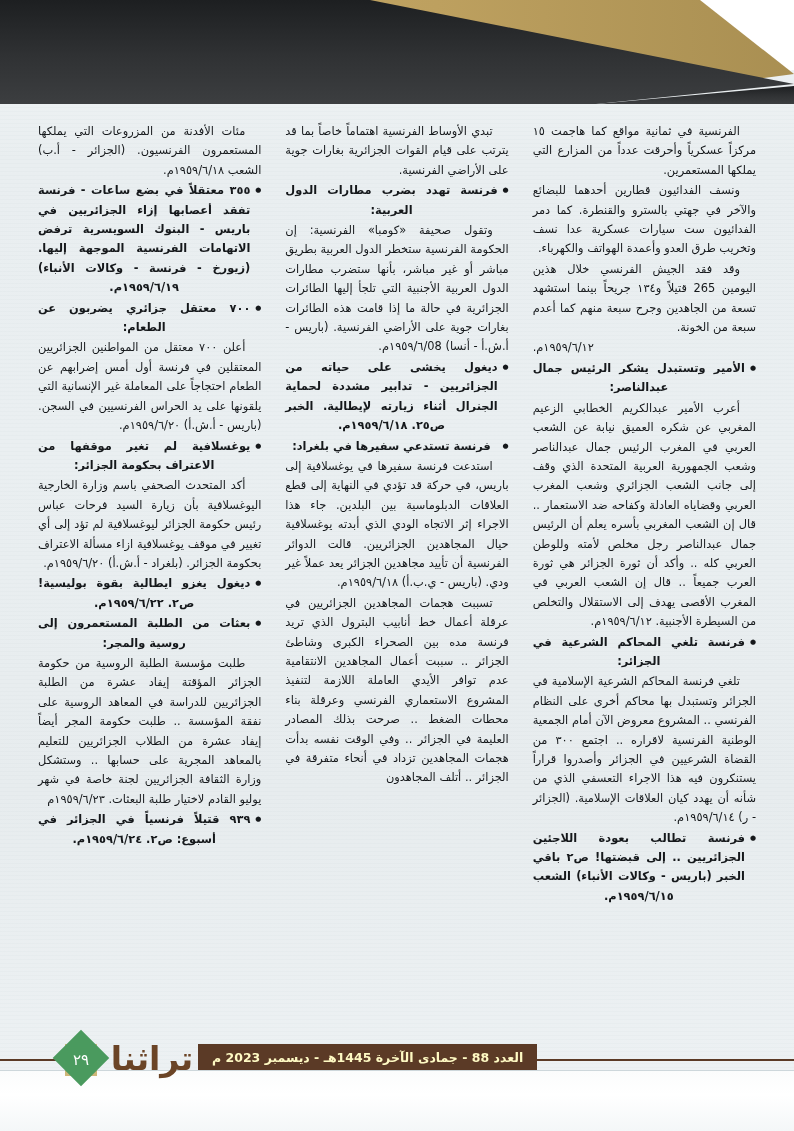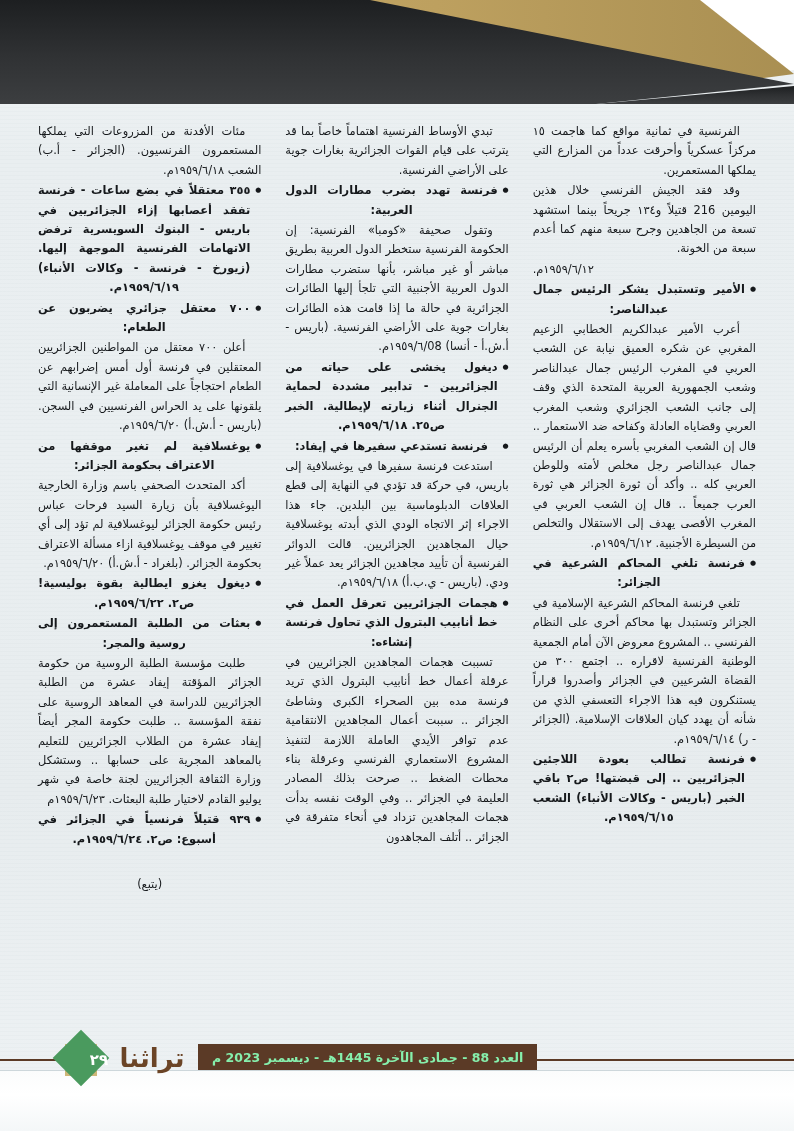--- a/index.html
+++ b/index.html
@@ -150,39 +150,39 @@
     flex-direction: row-reverse;
     align-items: center;
     direction: ltr;
   }
   .issue-banner {
     position: absolute;
     left: 198px;
     top: 9px;
     height: 26px;
     background: #5b3a26;
-    color: #86efac;
+    color: #fef9c3;
     display: flex;
     align-items: center;
     justify-content: center;
     padding: 0 14px;
     font-size: 12.5px;
     font-weight: bold;
     direction: rtl;
     letter-spacing: .2px;
     white-space: nowrap;
   }
   .masthead {
     position: absolute;
     left: 104px;
     top: -2px;
     width: 96px;
     height: 50px;
     color: #6b4426;
-    font-size: 26px;
+    font-size: 33px;
     font-weight: bold;
     direction: rtl;
     display: flex;
     align-items: center;
     justify-content: center;
     letter-spacing: -1px;
   }
   .page-badge {
     position: absolute;
     left: 58px;
@@ -198,28 +198,28 @@
   }
   .page-badge-diamond {
     position: absolute;
     left: 3px; top: 1px;
     width: 40px; height: 40px;
     background: #4a9a5e;
     transform: rotate(45deg);
   }
   .page-badge-num {
     position: absolute;
-    left: 18px; top: 0;
+    left: 0; top: 0;
     width: 46px; height: 46px;
     display: flex;
     align-items: center;
     justify-content: center;
     color: #ffffff;
     font-size: 15px;
-    font-weight: bold;
+    font-weight: normal;
     direction: rtl;
   }
   .footer-left-rule {
     position: absolute;
     left: 0;
     top: 24px;
     width: 56px;
     height: 1.6px;
     background: #5b3a26;
   }
@@ -269,52 +269,51 @@
       <polygon points="596,104 794,86 794,104" fill="url(#gDark)"></polygon>
 
       <rect x="0" y="100" width="794" height="4" fill="#e9eef0" opacity="0"></rect>
     </svg>
   </div>
 
   <div class="content">
 
     <div class="column">
       <p class="para body">الفرنسية في ثمانية مواقع كما هاجمت ١٥ مركزاً عسكرياً وأحرقت عدداً من المزارع التي يملكها المستعمرين.</p>
-      <p class="para body">وقد فقد الجيش الفرنسي خلال هذين اليومين 216 قتيلاً و١٣٤ جريحاً بينما استشهد تسعة من الجاهدين وجرح سبعة منهم كما أعدم سبعة من الخونة.</p>
+      <p class="para body">ونسف الفدائيون قطارين أحدهما للبضائع والآخر في جهتي بالسترو والقنطرة. كما دمر الفدائيون ست سيارات عسكرية عدا نسف وتخريب طرق العدو وأعمدة الهواتف والكهرباء.</p>
+      <p class="para body">وقد فقد الجيش الفرنسي خلال هذين اليومين 265 قتيلاً و١٣٤ جريحاً بينما استشهد تسعة من الجاهدين وجرح سبعة منهم كما أعدم سبعة من الخونة.</p>
       <p class="para source">١٩٥٩/٦/١٢م.</p>
       <p class="para head">الأمير وتستبدل يشكر الرئيس جمال عبدالناصر:</p>
       <p class="para body">أعرب الأمير عبدالكريم الخطابي الزعيم المغربي عن شكره العميق نيابة عن الشعب العربي في المغرب الرئيس جمال عبدالناصر وشعب الجمهورية العربية المتحدة الذي وقف إلى جانب الشعب الجزائري وشعب المغرب العربي وقضاياه العادلة وكفاحه ضد الاستعمار .. قال إن الشعب المغربي بأسره يعلم أن الرئيس جمال عبدالناصر رجل مخلص لأمته وللوطن العربي كله .. وأكد أن ثورة الجزائر هي ثورة العرب جميعاً .. قال إن الشعب العربي في المغرب الأقصى يهدف إلى الاستقلال والتخلص من السيطرة الأجنبية. ١٩٥٩/٦/١٢م.</p>
       <p class="para head">فرنسة تلغي المحاكم الشرعية في الجزائر:</p>
       <p class="para body">تلغي فرنسة المحاكم الشرعية الإسلامية في الجزائر وتستبدل بها محاكم أخرى على النظام الفرنسي .. المشروع معروض الآن أمام الجمعية الوطنية الفرنسية لاقراره .. اجتمع ٣٠٠ من القضاة الشرعيين في الجزائر وأصدروا قراراً يستنكرون فيه هذا الاجراء التعسفي الذي من شأنه أن يهدد كيان العلاقات الإسلامية. (الجزائر - ر) ١٩٥٩/٦/١٤م.</p>
       <p class="para head">فرنسة تطالب بعودة اللاجئين الجزائريين .. إلى قبضتها! ص٢ باقي الخبر (باريس - وكالات الأنباء) الشعب ١٩٥٩/٦/١٥م.</p>
     </div>
 
     <div class="column">
       <p class="para body">تبدي الأوساط الفرنسية اهتماماً خاصاً بما قد يترتب على قيام القوات الجزائرية بغارات جوية على الأراضي الفرنسية.</p>
       <p class="para head">فرنسة تهدد بضرب مطارات الدول العربية:</p>
       <p class="para body">وتقول صحيفة «كومبا» الفرنسية: إن الحكومة الفرنسية ستخطر الدول العربية بطريق مباشر أو غير مباشر، بأنها ستضرب مطارات الدول العربية الأجنبية التي تلجأ إليها الطائرات الجزائرية في حالة ما إذا قامت هذه الطائرات بغارات جوية على الأراضي الفرنسية. (باريس - أ.ش.أ - أنسا) ١٩٥٩/٦/08م.</p>
       <p class="para head">ديغول يخشى على حياته من الجزائريين - تدابير مشددة لحماية الجنرال أثناء زيارته لإيطالية. الخبر ص٢٥. ١٩٥٩/٦/١٨م.</p>
-      <p class="para head">فرنسة تستدعي سفيرها في إيفاد:</p>
+      <p class="para head">فرنسة تستدعي سفيرها في بلغراد:</p>
       <p class="para body">استدعت فرنسة سفيرها في يوغسلافية إلى باريس، في حركة قد تؤدي في النهاية إلى قطع العلاقات الدبلوماسية بين البلدين. جاء هذا الاجراء إثر الاتجاه الودي الذي أبدته يوغسلافية حيال المجاهدين الجزائريين. قالت الدوائر الفرنسية أن تأييد مجاهدين الجزائر يعد عملاً غير ودي. (باريس - ي.ب.أ) ١٩٥٩/٦/١٨م.</p>
-      <p class="para head">هجمات الجزائريين تعرقل العمل في خط أنابيب البترول الذي تحاول فرنسة إنشاءه:</p>
       <p class="para body">تسببت هجمات المجاهدين الجزائريين في عرقلة أعمال خط أنابيب البترول الذي تريد فرنسة مده بين الصحراء الكبرى وشاطئ الجزائر .. سببت أعمال المجاهدين الانتقامية عدم توافر الأيدي العاملة اللازمة لتنفيذ المشروع الاستعماري الفرنسي وعرقلة بناء محطات الضغط .. صرحت بذلك المصادر العليمة في الجزائر .. وفي الوقت نفسه بدأت هجمات المجاهدين تزداد في أنحاء متفرقة في الجزائر .. أتلف المجاهدون</p>
     </div>
 
     <div class="column">
       <p class="para body">مئات الأفدنة من المزروعات التي يملكها المستعمرون الفرنسيون. (الجزائر - أ.ب) الشعب ١٩٥٩/٦/١٨م.</p>
       <p class="para head">٣٥٥ معتقلاً في بضع ساعات - فرنسة تفقد أعصابها إزاء الجزائريين في باريس - البنوك السويسرية ترفض الاتهامات الفرنسية الموجهة إليها. (زيورخ - فرنسة - وكالات الأنباء) ١٩٥٩/٦/١٩م.</p>
       <p class="para head">٧٠٠ معتقل جزائري يضربون عن الطعام:</p>
       <p class="para body">أعلن ٧٠٠ معتقل من المواطنين الجزائريين المعتقلين في فرنسة أول أمس إضرابهم عن الطعام احتجاجاً على المعاملة غير الإنسانية التي يلقونها على يد الحراس الفرنسيين في السجن. (باريس - أ.ش.أ) ١٩٥٩/٦/٢٠م.</p>
       <p class="para head">يوغسلافية لم تغير موقفها من الاعتراف بحكومة الجزائر:</p>
       <p class="para body">أكد المتحدث الصحفي باسم وزارة الخارجية اليوغسلافية بأن زيارة السيد فرحات عباس رئيس حكومة الجزائر ليوغسلافية لم تؤد إلى أي تغيير في موقف يوغسلافية ازاء مسألة الاعتراف بحكومة الجزائر. (بلغراد - أ.ش.أ) ١٩٥٩/٦/٢٠م.</p>
       <p class="para head">ديغول يغزو ايطالية بقوة بوليسية! ص٢. ١٩٥٩/٦/٢٢م.</p>
       <p class="para head">بعثات من الطلبة المستعمرون إلى روسية والمجر:</p>
       <p class="para body">طلبت مؤسسة الطلبة الروسية من حكومة الجزائر المؤقتة إيفاد عشرة من الطلبة الجزائريين للدراسة في المعاهد الروسية على نفقة المؤسسة .. طلبت حكومة المجر أيضاً إيفاد عشرة من الطلاب الجزائريين للتعليم بالمعاهد المجرية على حسابها .. وستشكل وزارة الثقافة الجزائريين لجنة خاصة في شهر يوليو القادم لاختيار طلبة البعثات. ١٩٥٩/٦/٢٣م</p>
       <p class="para head">٩٣٩ قتيلاً فرنسياً في الجزائر في أسبوع: ص٢. ١٩٥٩/٦/٢٤م.</p>
-      <p class="para tail">(يتبع)</p>
     </div>
 
   </div>
 
   <div class="paper-scan-lines"></div>
 
   <div class="footer">
     <div class="footer-sheet"></div>
 
     <div class="footer-left-rule"></div>

